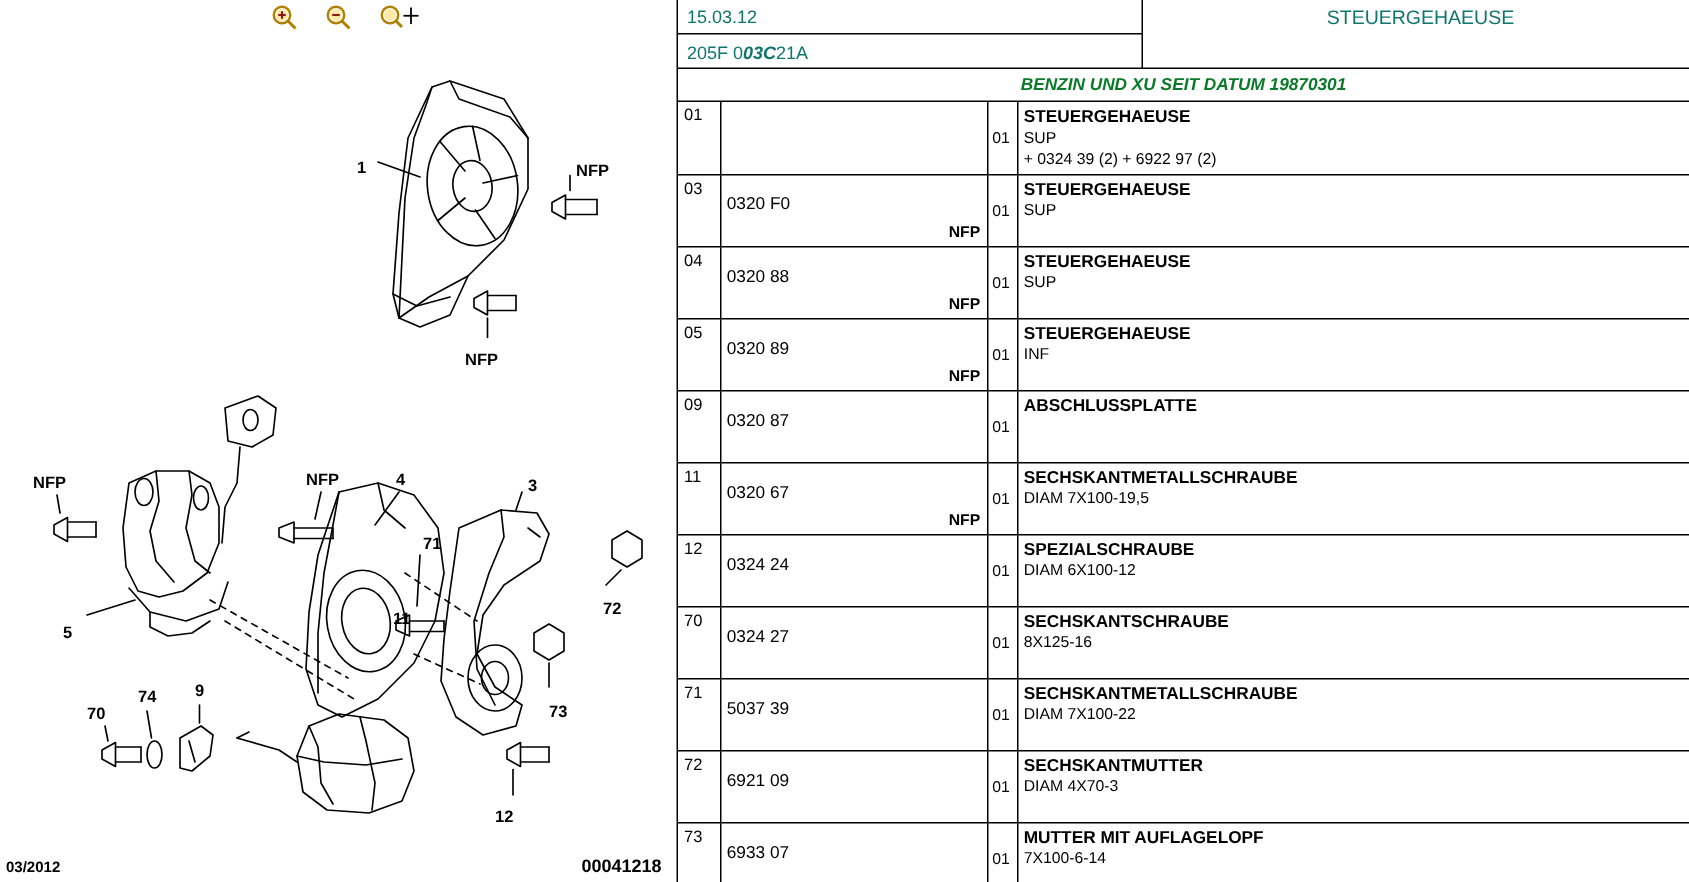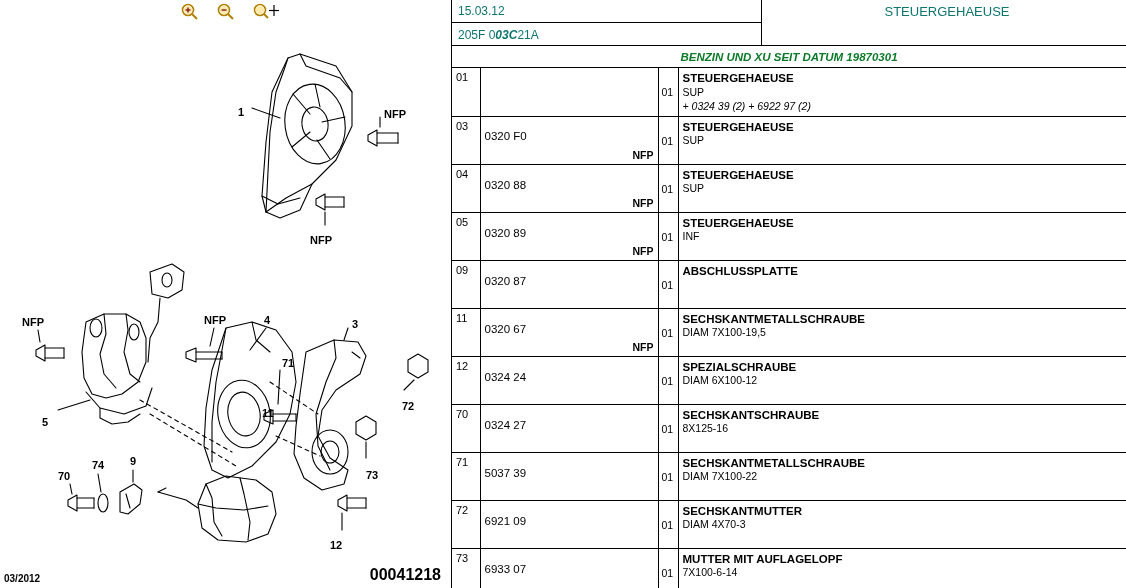--- a/index.html
+++ b/index.html
@@ -59,21 +59,21 @@
   }
   #footer-left {
     position: absolute;
     left: 4px; bottom: 4px;
     font-size: 10px;
     font-weight: bold;
   }
   #footer-right {
     position: absolute;
     right: 10px; bottom: 4px;
-    font-size: 16px;
+    font-size: 12px;
     font-weight: bold;
   }
 
   
   #right-panel {
     position: absolute;
     left: 452px; top: 0;
     width: 674px;
     height: 588px;
   }
@@ -161,21 +161,20 @@
   .cell-desc .name {
     font-size: 11.5px;
     font-weight: bold;
     display: block;
   }
   .cell-desc .sub {
     font-size: 10.5px;
     display: block;
   }
   .cell-desc .sub.it {
-    font-style: italic;
   }
 </style>
 </head>
 <body>
 
 <div id="page">
 
   <div id="left-panel">
 
     <div id="zoom-toolbar">

